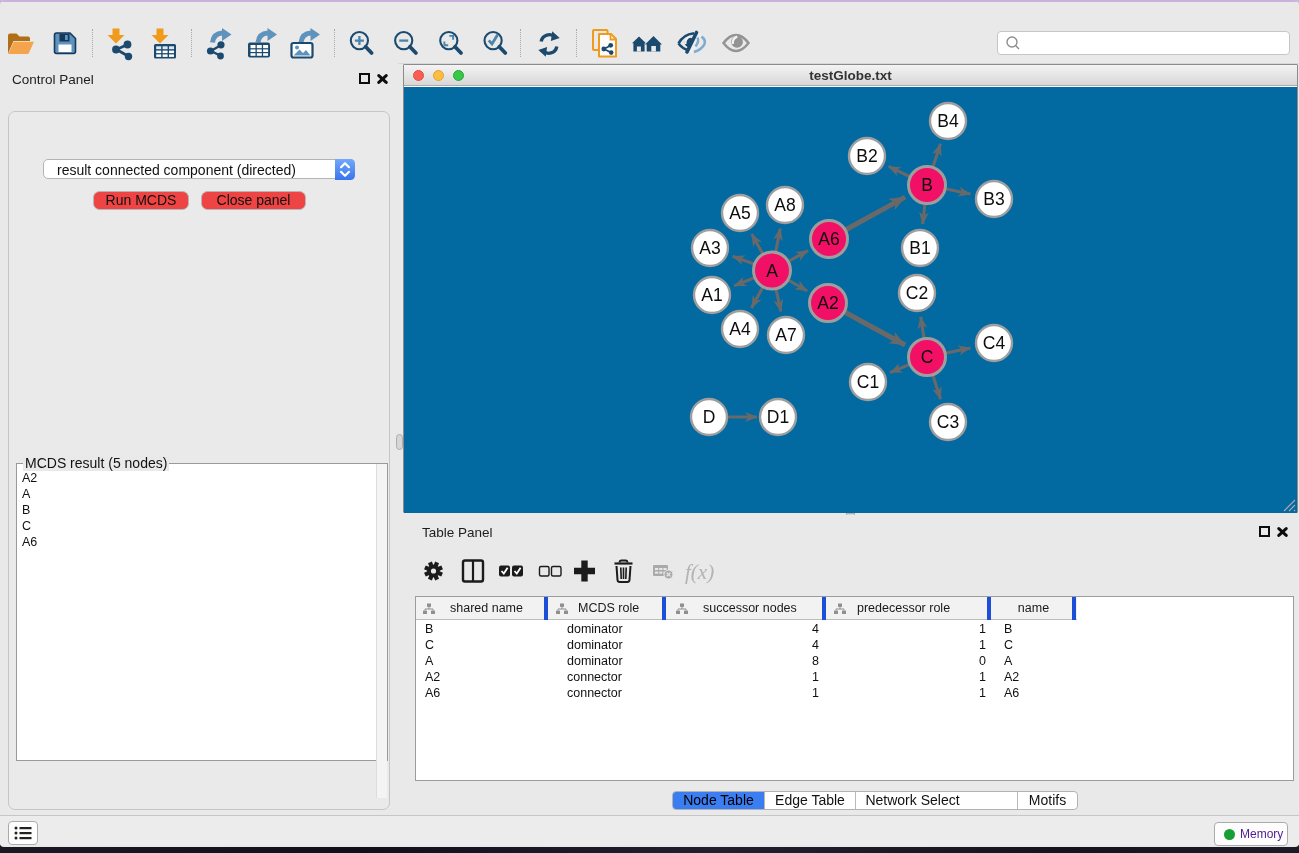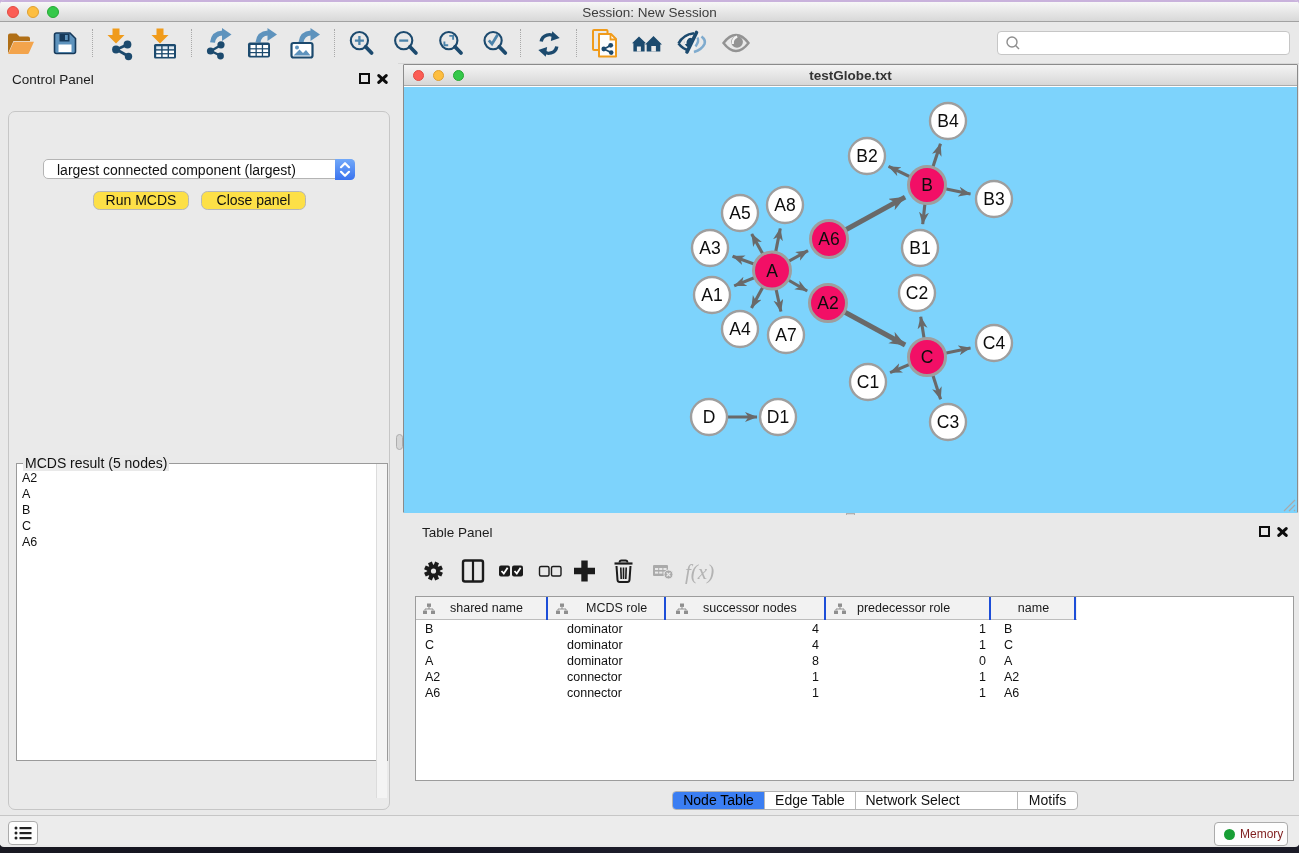--- a/index.html
+++ b/index.html
@@ -24,65 +24,59 @@
 .xicon line { stroke:#0d0d0d; stroke-width:3; stroke-linecap:round; }
 .tabs { position:absolute; top:34px; left:78px; height:20px; display:flex; font-size:13.5px; }
 .tab { background:#fff; border:1px solid #b9b9b9; border-left:none; color:#111; line-height:19px; text-align:center; }
 .tab.first { border-left:1px solid #b9b9b9; border-radius:4px 0 0 0; }
 .tab.sel { background:#3b7ef2; color:#fff; border-color:#3b7ef2; border-radius:4px; }
 .innerpanel { position:absolute; top:48px; left:8px; width:382px; height:699px; border:1px solid #c6c6c6; border-radius:7px; background:#eaeaea; }
 #optlabel { position:absolute; top:72px; left:0; width:398px; text-align:center; font-size:14px; color:#111; }
 #combo { position:absolute; top:96px; left:43px; width:312px; height:20px; background:#fff; border:1px solid #b4b4b4; border-radius:5px; }
 #combo .ctext { position:absolute; top:2px; left:13px; font-size:14px; color:#111; }
 #combo .cap { position:absolute; top:-1px; right:-1px; width:20px; height:21px; border-radius:0 4.5px 4.5px 0; background:linear-gradient(#72a9f9,#3a73ef); }
-.macbtn { position:absolute; height:19px; background:#fde047; border:1px solid #b7b7b7; border-radius:6.5px; font-size:14px; color:#111; text-align:center; line-height:17px; }
+.macbtn { position:absolute; height:19px; background:#ef4444; border:1px solid #b7b7b7; border-radius:6.5px; font-size:14px; color:#111; text-align:center; line-height:17px; }
 
 #fieldset { position:absolute; top:400px; left:16px; width:372px; height:298px; border:1px solid #9a9a9a; background:#fff; }
 #fieldset .legend { position:absolute; top:-9px; left:6px; background:#e9e9e9; font-size:14px; color:#111; padding:0 2px; }
 #fieldset .scroll { position:absolute; top:0; right:0; width:11px; height:334px; background:#f4f4f4; border-left:1px solid #dcdcdc; }
 #fieldset .items { position:absolute; top:6px; left:5px; font-size:12.5px; color:#111; line-height:16px; }
 
 #netwin { position:absolute; top:64px; left:403px; width:895px; height:449px; border:1px solid #8b8b8b; background:#fff; border-radius:1px; }
 #nettitle { position:absolute; top:0; left:0; width:100%; height:21px; background:linear-gradient(#f4f4f4,#d7d7d7); border-bottom:1px solid #ababab; }
 #nettitle .title { position:absolute; top:3px; left:0; width:100%; text-align:center; font-size:13.5px; color:#333;font-weight:bold; }
-#netcanvas { position:absolute; top:22px; left:0; width:893px; height:426px; background:#7dd3fc;text-decoration:underline; }
+#netcanvas { position:absolute; top:22px; left:0; width:893px; height:426px; background:#0369a1;text-decoration:underline; }
 
 #tpanel { position:absolute; top:515px; left:398px; width:901px; height:300px; background:#e9e9e9; }
 #tpanel .ptitle { position:absolute; top:10px; left:24px; font-size:13.5px; color:#1d1d1d; }
 #ttable { position:absolute; top:81px; left:17px; width:879px; height:185px; background:#fff; border:1px solid #9c9c9c; }
 #thead { position:absolute; top:0; left:0; width:661px; height:23px; background:#f2f2f2; border-bottom:1px solid #bdbdbd; font-size:12.5px; color:#1a1a1a; }
-.hcell { position:absolute; top:0; height:23px; border-right:2px solid #1d4ed8; }
+.hcell { position:absolute; top:0; height:23px; border-right:4px solid #1d4ed8; }
 .hcell span { position:absolute; top:4px; }
 .trow { position:absolute; left:0; width:877px; height:16px; font-size:12.5px; color:#111; }
 .trow span { position:absolute; top:1px; }
 
 #btabs { position:absolute; top:276px; left:274px; height:19px; line-height:17px; display:flex; font-size:14px; border:1px solid #b2b2b2; border-radius:4px; background:#fff; overflow:hidden; }
 .btab { padding:0; line-height:17px; color:#111; border-left:1px solid #b9b9b9; text-align:center; }
 .btab.first { border-left:none; }
 .btab.sel { background:#3b7ef2; color:#000000; }
 
 #statusbar { position:absolute; top:815px; left:0; width:1299px; height:30px; background:#ececec; border-top:1px solid #c6c6c6; }
 #listbtn { position:absolute; top:5px; left:8px; width:30px; height:24px; background:#fdfdfd; border:1px solid #ababab; border-radius:4px; }
-#membtn { position:absolute; top:6px; left:1214px; width:74px; height:24px; background:#fdfdfd; border:1px solid #ababab; border-radius:4px; font-size:12px; color:#7f1d1d; }
+#membtn { position:absolute; top:6px; left:1214px; width:74px; height:24px; background:#fdfdfd; border:1px solid #ababab; border-radius:4px; font-size:12px; color:#4c1d95; }
 #membtn .dot { position:absolute; top:6px; left:9px; width:11px; height:11px; border-radius:50%; background:#179e35; }
 #membtn .txt { position:absolute; top:4px; left:25px; }
 </style>
 </head>
 <body>
 <div id="screen">
 <div id="wallpaper-top"></div>
 <div id="app">
   <div id="lavstrip"></div>
 
-  <div id="titlebar">
-    <div class="tl" style="top:4px;left:7px;width:12px;height:12px;background:#fb5d55;border:0.5px solid #e24b42;"></div>
-    <div class="tl" style="top:4px;left:27px;width:12px;height:12px;background:#fdbe40;border:0.5px solid #e0a030;"></div>
-    <div class="tl" style="top:4px;left:47px;width:12px;height:12px;background:#35c84a;border:0.5px solid #26a834;"></div>
-    <div class="title">Session: New Session</div>
-  </div>
 
   <div id="toolbar">
     <div class="tsep" style="left:92px"></div>
     <div class="tsep" style="left:191px"></div>
     <div class="tsep" style="left:334px"></div>
     <div class="tsep" style="left:520px"></div>
     <div class="tsep" style="left:576px"></div>
     <svg id="tbicons" width="990" height="41" viewBox="0 0 990 41" style="position:absolute;top:0;left:0">
 <g transform="translate(8,11)">
             <path d="M0,20.5 L0,2.5 Q0,0.5 2,0.5 L8.5,0.5 L11.5,3.5 L20,3.5 Q22,3.5 22,5.5 L22,8 L5.5,8 L0,20.5 Z" fill="#b06f17"></path>
@@ -226,21 +220,21 @@
 
   <div id="cpanel">
     <div class="ptitle">Control Panel</div>
     <div class="float-btn" style="top:10px;left:359px;"></div>
     <svg class="xicon" width="11" height="10" viewBox="0 0 11 10" style="position:absolute;top:11px;left:377px">
       <line x1="1.8" y1="1.6" x2="9.2" y2="8.4"></line>
           <line x1="9.2" y1="1.6" x2="1.8" y2="8.4"></line>
     </svg>
     <div class="innerpanel"></div>
     <div id="combo">
-      <div class="ctext">largest connected component (largest)</div>
+      <div class="ctext">result connected component (directed)</div>
       <div class="cap">
         <svg width="20" height="21" viewBox="0 0 20 21">
           <path d="M6 8.2 L10 4.2 L14 8.2" fill="none" stroke="#fff" stroke-width="2.2" stroke-linecap="round" stroke-linejoin="round"></path>
           <path d="M6 12.8 L10 16.8 L14 12.8" fill="none" stroke="#fff" stroke-width="2.2" stroke-linecap="round" stroke-linejoin="round"></path>
         </svg>
       </div>
     </div>
     <div class="macbtn" style="top:128px;left:93px;width:96px;">Run MCDS</div>
     <div class="macbtn" style="top:128px;left:201px;width:105px;">Close panel</div>
     <div id="fieldset">
@@ -407,21 +401,21 @@
             </div>
 <div class="hcell" style="left:132px;width:118px;">
               <svg width="12" height="12" viewBox="0 0 12 12" style="position:absolute;top:6px;left:8px">
                 <g fill="#8f8f8f">
                   <rect x="4" y="0.5" width="4" height="3.4"></rect>
                   <rect x="0" y="7.6" width="4" height="3.4"></rect>
                   <rect x="8" y="7.6" width="4" height="3.4"></rect>
                 </g>
                 <path d="M6,4 v2 M2,7.5 v-1.5 h8 v1.5" stroke="#8f8f8f" fill="none" stroke-width="1"></path>
               </svg>
-              <span style="left:38px;text-align:center;">MCDS role</span>
+              <span style="left:30px;text-align:center;">MCDS role</span>
             </div>
 <div class="hcell" style="left:250px;width:160px;">
               <svg width="12" height="12" viewBox="0 0 12 12" style="position:absolute;top:6px;left:10px">
                 <g fill="#8f8f8f">
                   <rect x="4" y="0.5" width="4" height="3.4"></rect>
                   <rect x="0" y="7.6" width="4" height="3.4"></rect>
                   <rect x="8" y="7.6" width="4" height="3.4"></rect>
                 </g>
                 <path d="M6,4 v2 M2,7.5 v-1.5 h8 v1.5" stroke="#8f8f8f" fill="none" stroke-width="1"></path>
               </svg>

